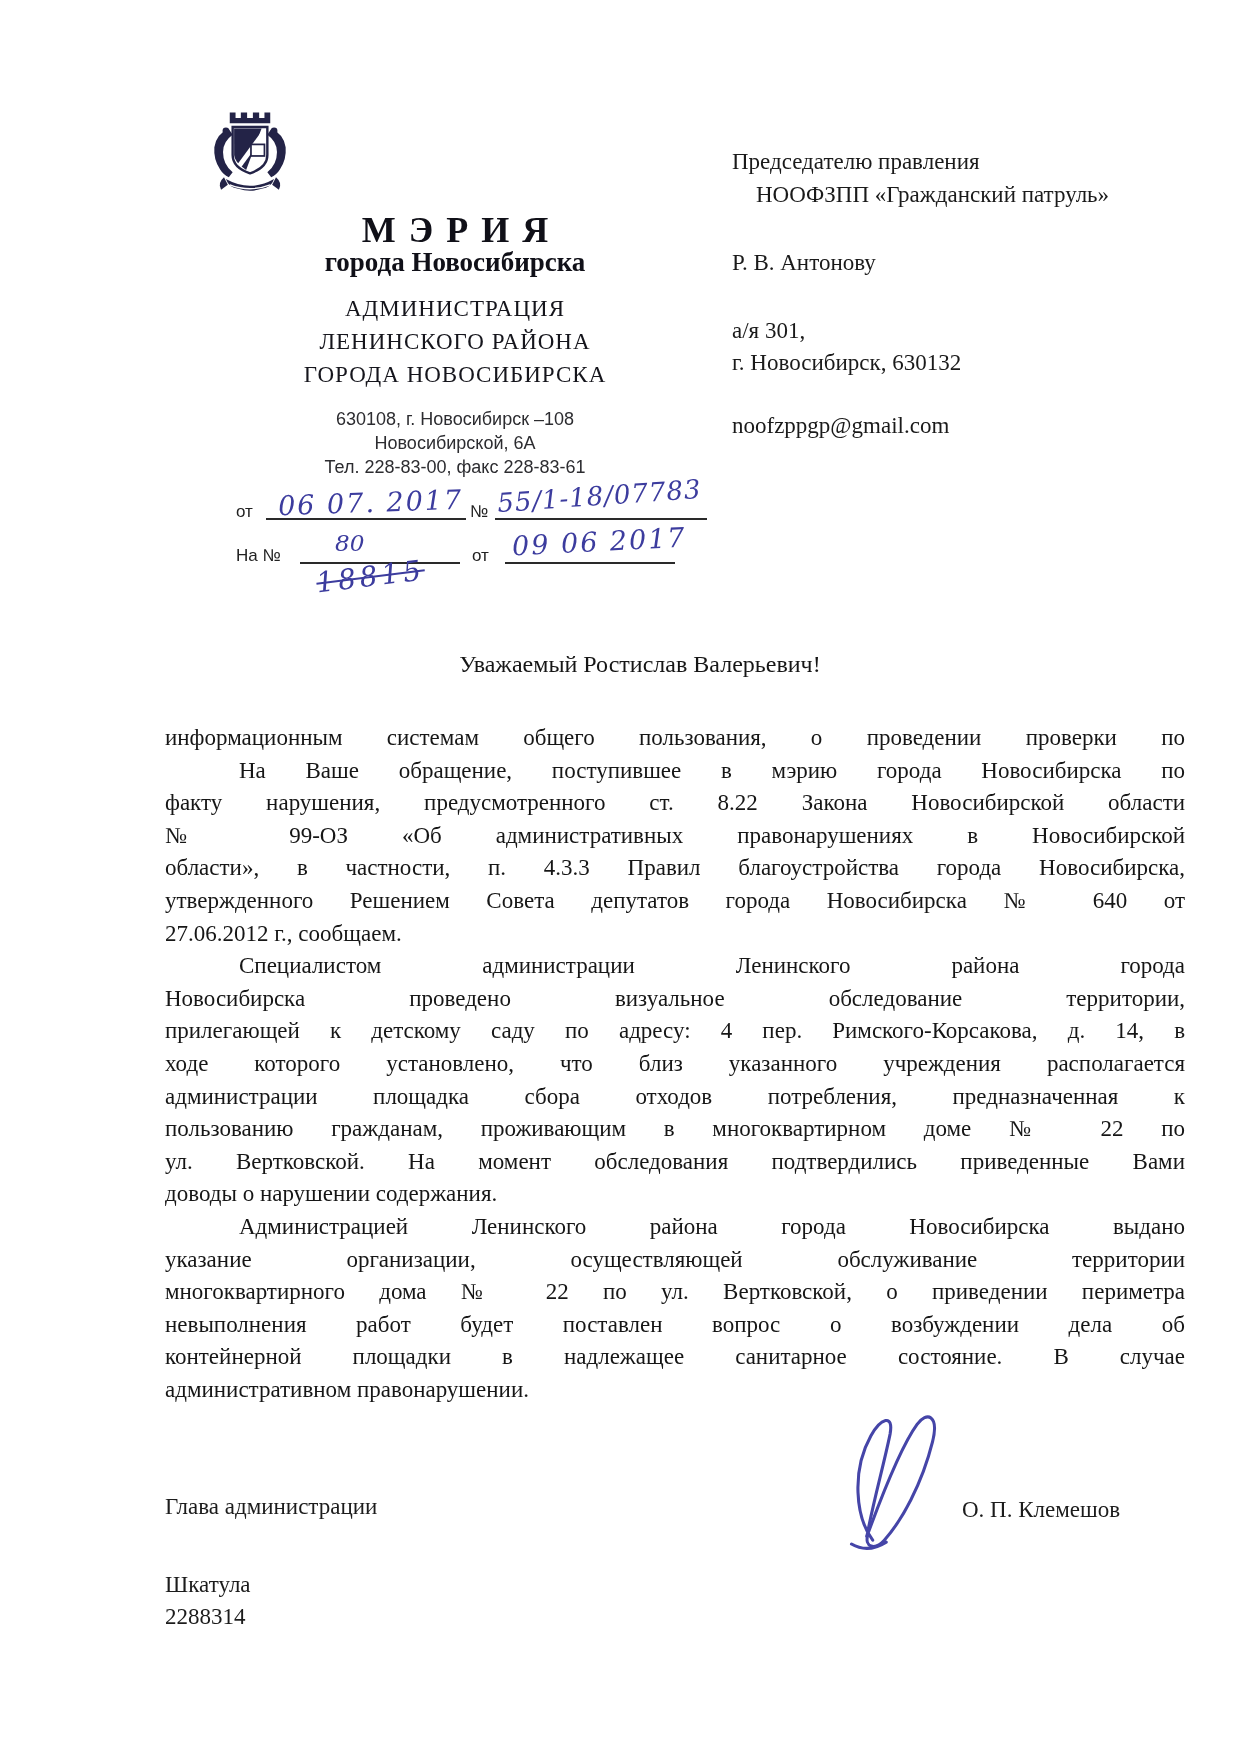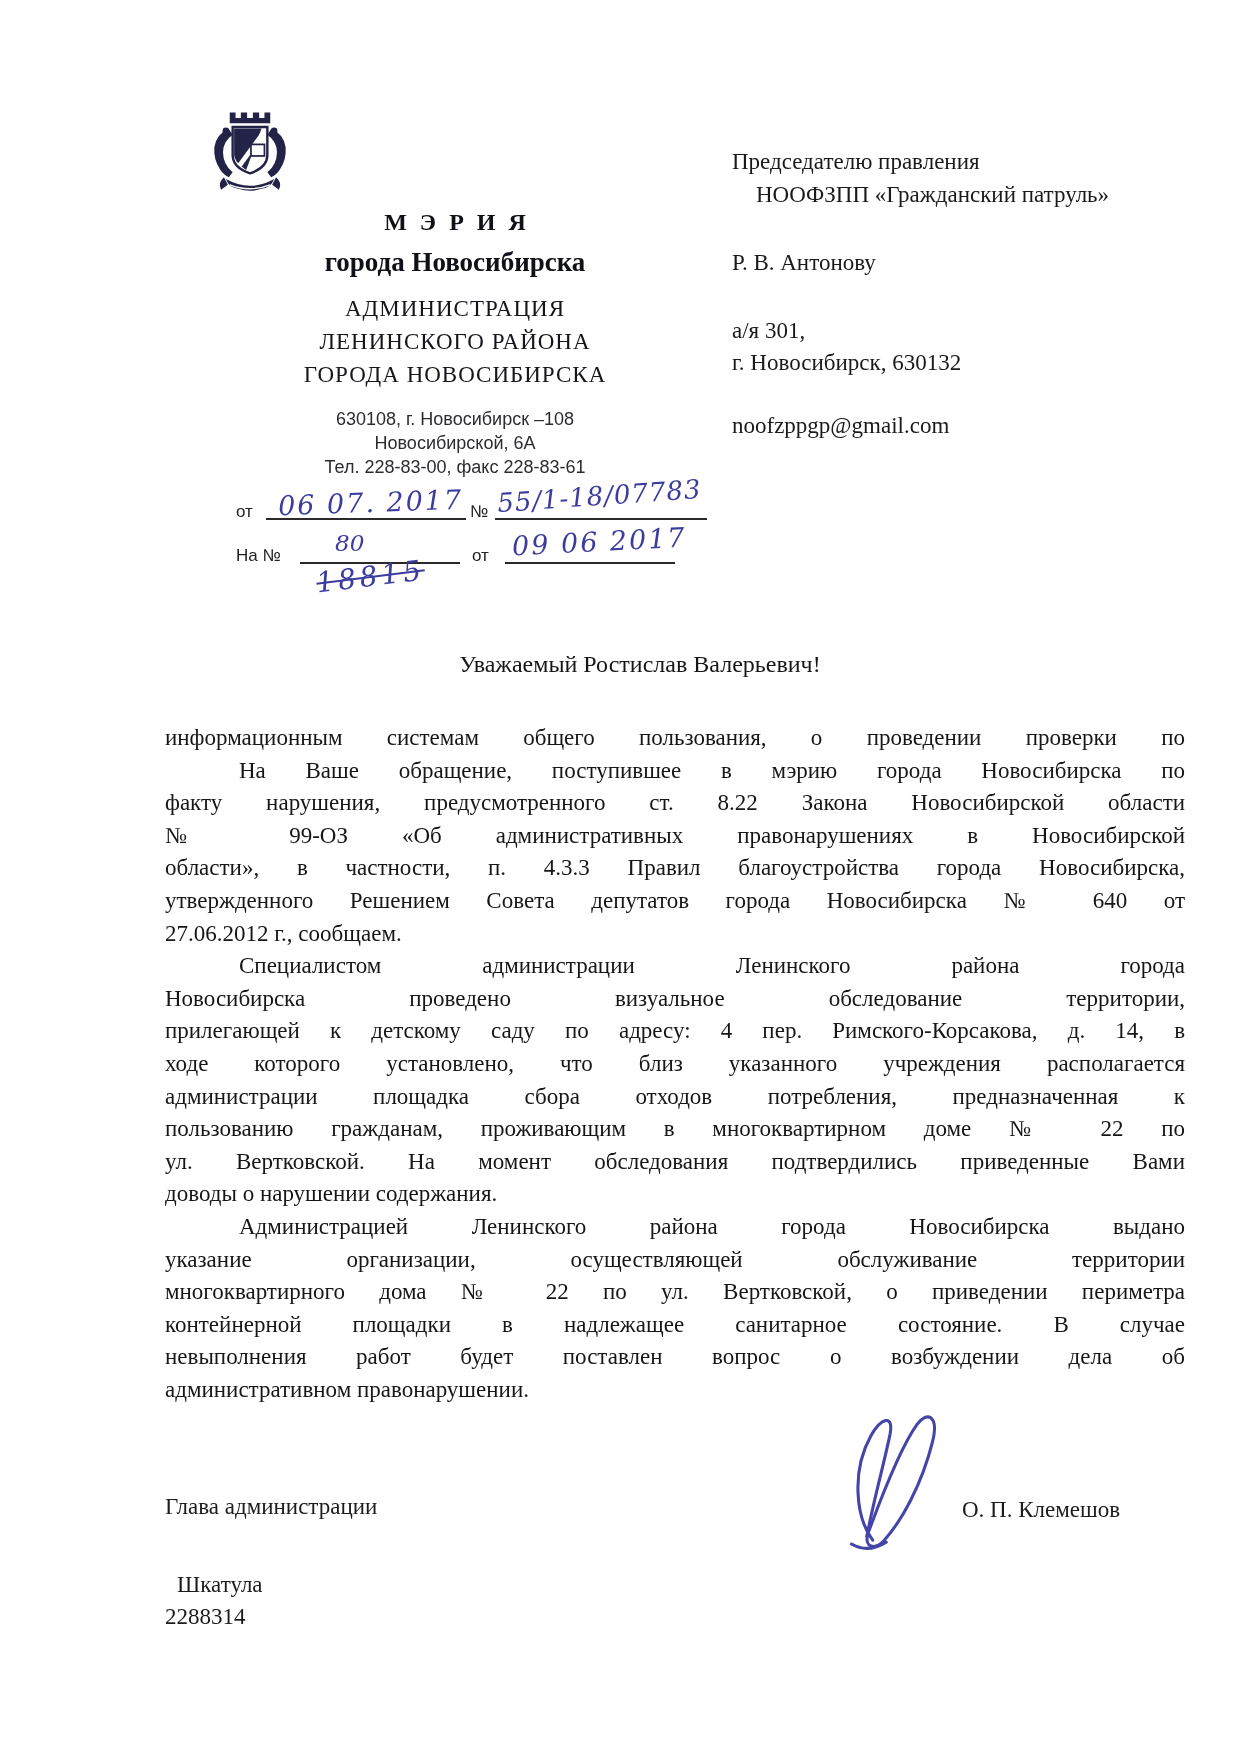--- a/index.html
+++ b/index.html
@@ -6,21 +6,21 @@
   .page {
     position:relative; width:1240px; height:1752px; margin:0 auto;
     background:#ffffff; overflow:hidden;
     font-family:"Liberation Serif", serif; color:#1c1c1c;
   }
   
   .lh-col { position:absolute; left:205px; top:0; width:500px; text-align:center; }
   .emblem { position:absolute; left:197px; top:108px; width:106px; height:94px; }
   .org-top {
     position:absolute; top:209px; left:0; width:100%;
-    font-size:24px; font-weight:bold; letter-spacing:13px; padding-left:13px;
+    font-size:36px; font-weight:bold; letter-spacing:13px; padding-left:13px;
     box-sizing:border-box; color:#101018;
   }
   .org-city {
     position:absolute; top:247px; left:0; width:100%;
     font-size:27px; font-weight:bold; color:#101018;
   }
   .dept { position:absolute; left:0; width:100%; font-size:23px; letter-spacing:1px; color:#15151c; }
   .dept.d1 { top:296px; } .dept.d2 { top:329px; } .dept.d3 { top:362px; }
   .addr {
     position:absolute; left:0; width:100%;
@@ -50,21 +50,21 @@
     font-size:23px; line-height:32.6px; height:32.6px;
     text-align:justify; text-align-last:justify; white-space:normal; color:#161616;
   }
   .bline.para-first { text-indent:74px; }
   .bline.para-last  { text-align-last:left; }
   
   .sig-title { position:absolute; left:165px; top:1494px; font-size:23px; }
   .sig-name  { position:absolute; left:962px; top:1497px; font-size:23px; }
   .sig-ink   { position:absolute; left:838px; top:1405px; width:135px; height:145px; }
   
-  .exec-name  { position:absolute; left:165px; top:1572px; font-size:23px;margin-left:12px; }
+  .exec-name  { position:absolute; left:165px; top:1572px; font-size:23px; }
   .exec-phone { position:absolute; left:165px; top:1604px; font-size:23px; }
 </style>
 </head>
 <body>
 
 <div class="page">
 
   <svg class="emblem" viewBox="0 0 110 96" xmlns="http://www.w3.org/2000/svg">
     <g fill="#232347" stroke="none">
 
@@ -142,22 +142,22 @@
     <div class="bline">прилегающей к детскому саду по адресу: 4 пер. Римского-Корсакова, д. 14, в</div>
     <div class="bline">ходе которого установлено, что близ указанного учреждения располагается</div>
     <div class="bline">администрации площадка сбора отходов потребления, предназначенная к</div>
     <div class="bline">пользованию гражданам, проживающим в многоквартирном доме № 22 по</div>
     <div class="bline">ул. Вертковской. На момент обследования подтвердились приведенные Вами</div>
     <div class="bline para-last">доводы о нарушении содержания.</div>
 
     <div class="bline para-first">Администрацией Ленинского района города Новосибирска выдано</div>
     <div class="bline">указание организации, осуществляющей обслуживание территории</div>
     <div class="bline">многоквартирного дома № 22 по ул. Вертковской, о приведении периметра</div>
+    <div class="bline">невыполнения работ будет поставлен вопрос о возбуждении дела об</div>
     <div class="bline">контейнерной площадки в надлежащее санитарное состояние. В случае</div>
-    <div class="bline">невыполнения работ будет поставлен вопрос о возбуждении дела об</div>
     <div class="bline para-last">административном правонарушении.</div>
   </div>
 
   <div class="sig-title">Глава администрации</div>
 
   <svg class="sig-ink" viewBox="0 0 140 150" xmlns="http://www.w3.org/2000/svg">
     <g fill="none" stroke="#4545a8" stroke-width="3.2" stroke-linecap="round">
       <path d="M36 140 C18 116 14 68 34 32 C44 14 58 8 54 30 C47 64 36 102 30 136"></path>
       <path d="M30 136 C45 95 66 42 82 20 C92 6 105 10 98 38 C87 82 66 120 48 140 C38 151 27 147 31 134"></path>
       <path d="M14 144 q17 10 36 -2"></path>

